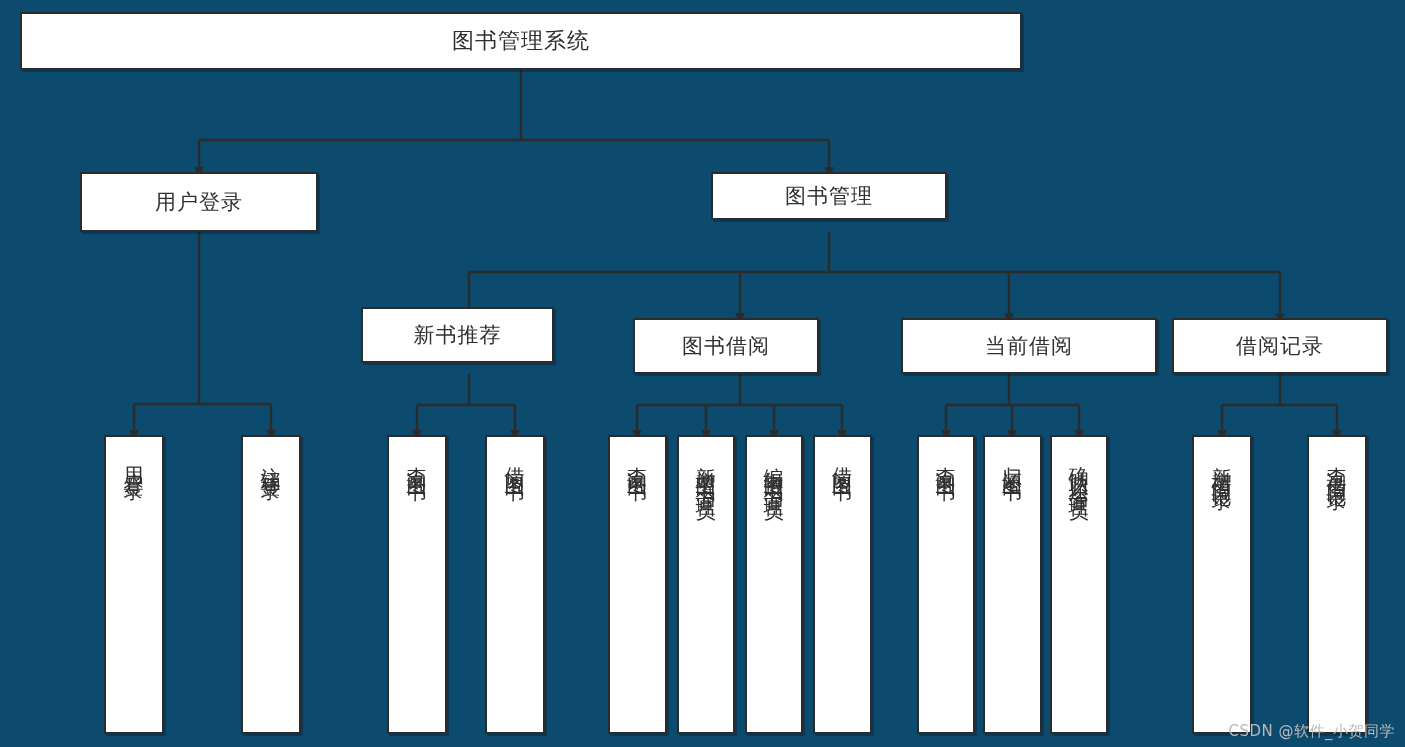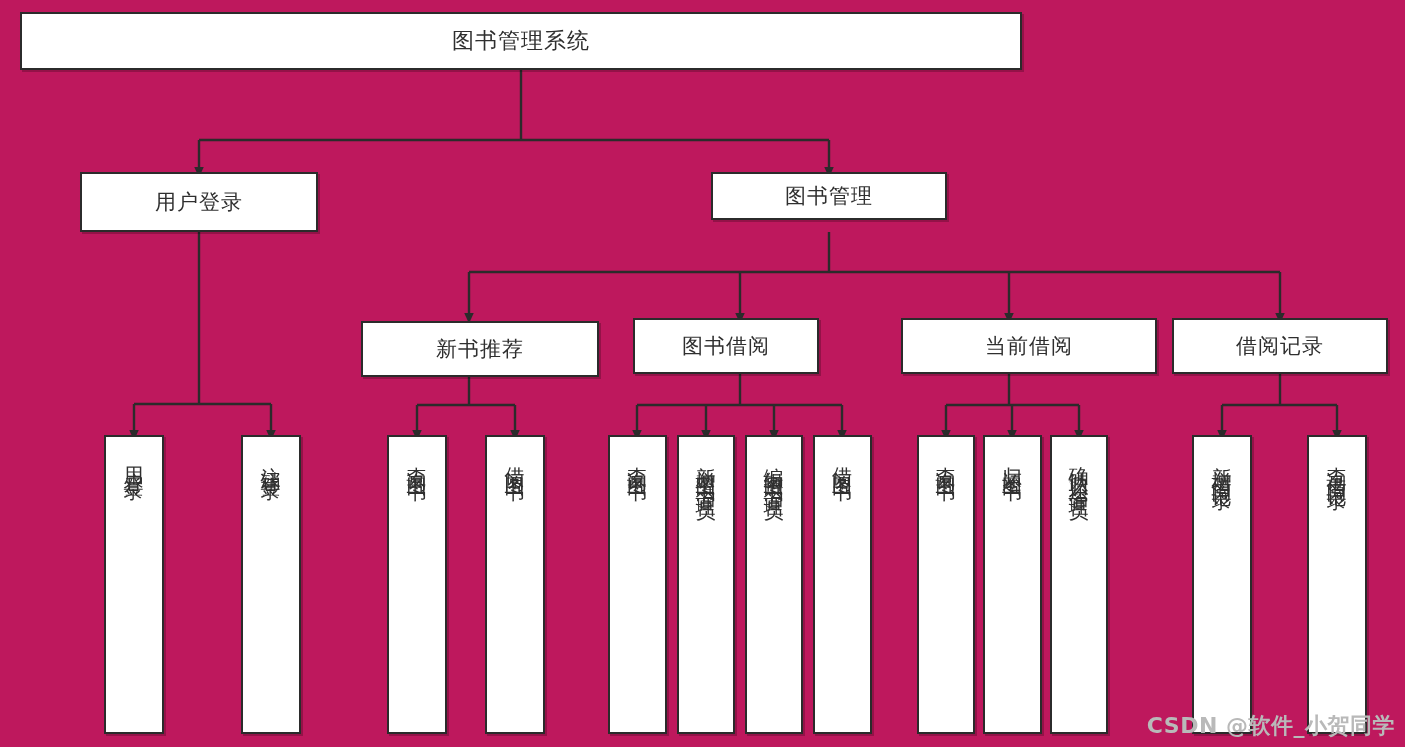--- a/index.html
+++ b/index.html
@@ -7,21 +7,21 @@
     padding: 0;
     background: #ffffff;
   }
   body {
     font-family: "DejaVu Sans", "Liberation Sans", sans-serif;
   }
   #diagram-root {
     position: relative;
     width: 1405px;
     height: 747px;
-    background: #be185d;
+    background: #0c4a6e;
     overflow: hidden;
   }
   #edge-layer {
     position: absolute;
     left: 0;
     top: 0;
     width: 1405px;
     height: 747px;
     pointer-events: none;
   }
@@ -58,27 +58,26 @@
     font-size: 20px;
     letter-spacing: 5px;
     line-height: 1;
     white-space: nowrap;
     text-align: left;
   }
   #watermark {
     position: absolute;
     right: 10px;
     bottom: 6px;
-    font-size: 22px;
+    font-size: 15px;
     color: #b9b9b9;
     letter-spacing: 0.5px;
     z-index: 5;
     user-select: none;
     white-space: nowrap;
-    font-weight: bold;
   }
 </style>
 </head>
 <body>
 
 <div id="diagram-root">
 
   <svg id="edge-layer" viewBox="0 0 1405 747" xmlns="http://www.w3.org/2000/svg">
     <defs>
       <marker id="arrowhead" markerWidth="12" markerHeight="12" refX="1.5" refY="5" orient="auto" markerUnits="userSpaceOnUse">
@@ -125,21 +124,21 @@
   <div id="nodes">
       <div class="node root" style="left: 20px; top: 12px; width: 1002px; height: 58px;">
         <span class="node-label">图书管理系统</span>
       </div>
       <div class="node branch" style="left: 80px; top: 172px; width: 238px; height: 60px;">
         <span class="node-label">用户登录</span>
       </div>
       <div class="node branch" style="left: 711px; top: 172px; width: 236px; height: 48px;">
         <span class="node-label">图书管理</span>
       </div>
-      <div class="node branch" style="left: 361px; top: 321px; width: 238px; height: 56px; align-items: center;">
+      <div class="node branch" style="left: 361px; top: 307px; width: 193px; height: 56px; align-items: center;">
         <span class="node-label">新书推荐</span>
       </div>
       <div class="node branch" style="left: 633px; top: 318px; width: 186px; height: 56px;">
         <span class="node-label">图书借阅</span>
       </div>
       <div class="node branch" style="left: 901px; top: 318px; width: 256px; height: 56px;">
         <span class="node-label">当前借阅</span>
       </div>
       <div class="node branch" style="left: 1172px; top: 318px; width: 216px; height: 56px; align-items: center;">
         <span class="node-label">借阅记录</span>

